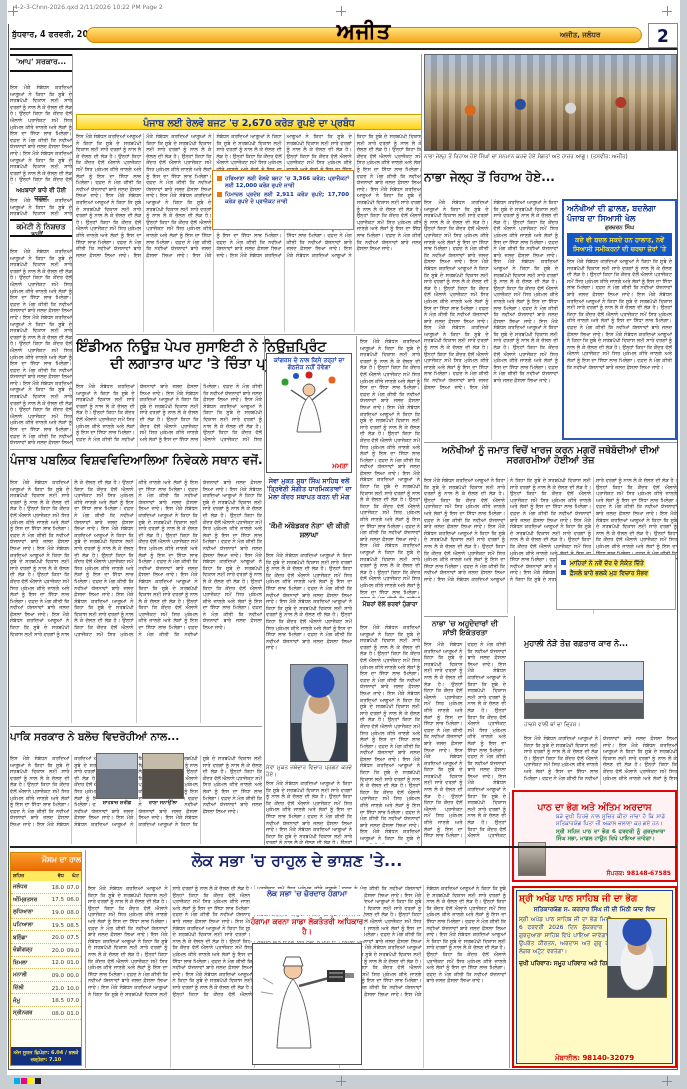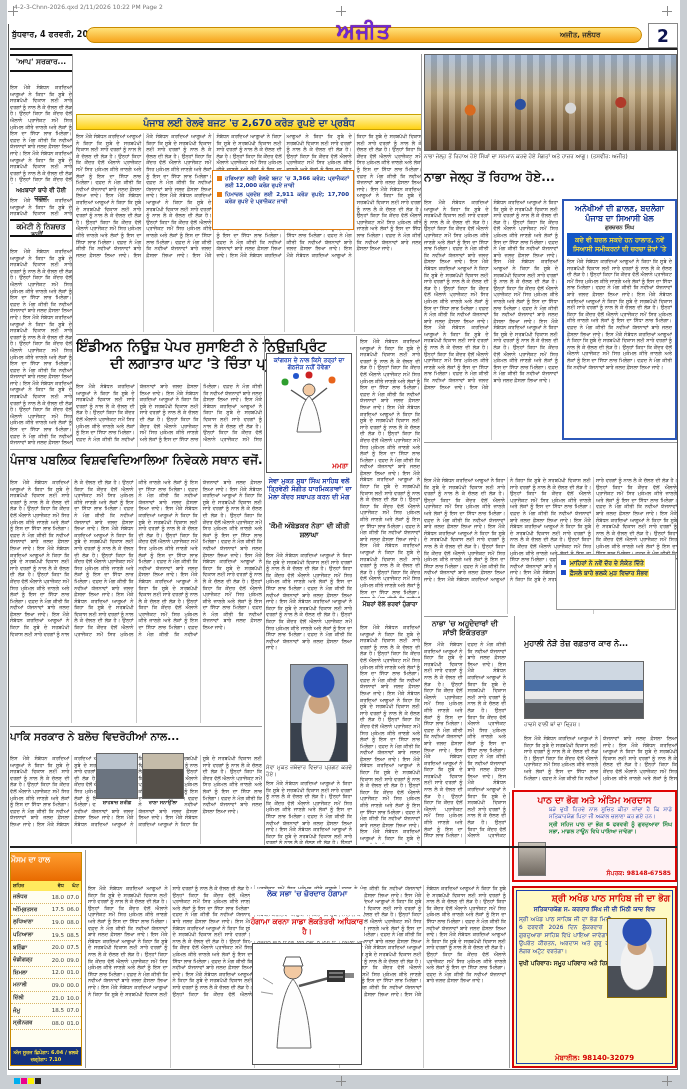--- a/index.html
+++ b/index.html
@@ -52,21 +52,21 @@
     <div style="width:6px;height:6px;background:#fff200"></div>
     <div style="width:6px;height:6px;background:#231f20"></div>
   </div>
 
   <div class="frameline" style="left:8px;top:24px;width:1px;height:1045px"></div>
   <div class="frameline" style="left:677px;top:24px;width:1px;height:1045px"></div>
   <div class="frameline" style="left:8px;top:1069px;width:670px;height:1px"></div>
 
   <div class="abs" style="left:12px;top:30px;width:150px;font-size:8px;font-weight:bold">ਬੁੱਧਵਾਰ, 4 ਫਰਵਰੀ, 2026</div>
   <div class="abs" style="left:86px;top:27px;width:556px;height:16px;border-radius:8px;background:linear-gradient(180deg,#ffe37a,#f6a41c);border:1px solid #c98a00"></div>
-  <div class="abs" style="left:280px;top:19px;width:168px;height:26px;text-align:center;font-size:21px;font-weight:bold;color:#6d28d9;letter-spacing:1px;text-shadow:0 0 1px #7a0c0c">ਅਜੀਤ</div>
+  <div class="abs" style="left:280px;top:19px;width:168px;height:26px;text-align:center;font-size:21px;font-weight:bold;color:#000000;letter-spacing:1px;text-shadow:0 0 1px #7a0c0c">ਅਜੀਤ</div>
   <div class="abs" style="left:560px;top:31px;width:84px;font-size:7px;font-weight:bold;color:#222">ਅਜੀਤ, ਜਲੰਧਰ</div>
   <div class="abs" style="left:648px;top:23px;width:30px;height:25px;background:#fff;border:1px solid #888;text-align:center;font-size:17px;font-weight:bold;line-height:25px;color:#0d1450">2</div>
   <div class="abs" style="left:10px;top:48px;width:667px;height:2px;background:#222"></div>
 
   <div class="abs smallhead" style="left:10px;top:54px;width:62px;height:18px">'ਆਪ' ਸਰਕਾਰ...</div>
   <div class="abs cont" style="left:10px;top:74px;width:62px;height:9px"></div>
   <div class="abs fill" style="left:10px;top:84px;width:62px;height:100px">ਇਸ ਮੌਕੇ ਸੰਬੋਧਨ ਕਰਦਿਆਂ ਆਗੂਆਂ ਨੇ ਕਿਹਾ ਕਿ ਸੂਬੇ ਦੇ ਸਰਬਪੱਖੀ ਵਿਕਾਸ ਲਈ ਸਾਰੇ ਵਰਗਾਂ ਨੂੰ ਨਾਲ ਲੈ ਕੇ ਚੱਲਣ ਦੀ ਲੋੜ ਹੈ। ਉਨ੍ਹਾਂ ਕਿਹਾ ਕਿ ਕੇਂਦਰ ਵੱਲੋਂ ਐਲਾਨੇ ਪ੍ਰਾਜੈਕਟ ਸਮੇਂ ਸਿਰ ਮੁਕੰਮਲ ਕੀਤੇ ਜਾਣਗੇ ਅਤੇ ਲੋਕਾਂ ਨੂੰ ਇਸ ਦਾ ਸਿੱਧਾ ਲਾਭ ਮਿਲੇਗਾ। ਵਫ਼ਦ ਨੇ ਮੰਗ ਕੀਤੀ ਕਿ ਨਵੀਆਂ ਯੋਜਨਾਵਾਂ ਬਾਰੇ ਜਲਦ ਫ਼ੈਸਲਾ ਲਿਆ ਜਾਵੇ। ਇਸ ਮੌਕੇ ਸੰਬੋਧਨ ਕਰਦਿਆਂ ਆਗੂਆਂ ਨੇ ਕਿਹਾ ਕਿ ਸੂਬੇ ਦੇ ਸਰਬਪੱਖੀ ਵਿਕਾਸ ਲਈ ਸਾਰੇ ਵਰਗਾਂ ਨੂੰ ਨਾਲ ਲੈ ਕੇ ਚੱਲਣ ਦੀ ਲੋੜ ਹੈ। ਉਨ੍ਹਾਂ ਕਿਹਾ ਕਿ ਕੇਂਦਰ ਵੱਲੋਂ ਐਲਾਨੇ ਪ੍ਰਾਜੈਕਟ ਸਮੇਂ ਸਿਰ ਮੁਕੰਮਲ ਕੀਤੇ ਜਾਣਗੇ ਅਤੇ ਲੋਕਾਂ ਨੂੰ ਇਸ ਦਾ ਸਿੱਧਾ ਲਾਭ ਮਿਲੇਗਾ। ਵਫ਼ਦ ਨੇ ਮੰਗ ਕੀਤੀ ਕਿ ਨਵੀਆਂ ਯੋਜਨਾਵਾਂ ਬਾਰੇ ਜਲਦ ਫ਼ੈਸਲਾ ਲਿਆ ਜਾਵੇ। </div>
   <div class="abs" style="left:10px;top:186px;width:62px;height:10px;font-size:6px;font-weight:bold;text-align:center">ਅਖ਼ਬਾਰਾਂ ਬਾਰੇ ਵੀ ਹੋਈ ਚਰਚਾ</div>
   <div class="abs fill" style="left:10px;top:197px;width:62px;height:20px">ਇਸ ਮੌਕੇ ਸੰਬੋਧਨ ਕਰਦਿਆਂ ਆਗੂਆਂ ਨੇ ਕਿਹਾ ਕਿ ਸੂਬੇ ਦੇ ਸਰਬਪੱਖੀ ਵਿਕਾਸ ਲਈ ਸਾਰੇ ਵਰਗਾਂ ਨੂੰ ਨਾਲ ਲੈ ਕੇ ਚੱਲਣ ਦੀ ਲੋੜ ਹੈ। ਉਨ੍ਹਾਂ ਕਿਹਾ ਕਿ ਕੇਂਦਰ ਵੱਲੋਂ ਐਲਾਨੇ ਪ੍ਰਾਜੈਕਟ ਸਮੇਂ ਸਿਰ ਮੁਕੰਮਲ ਕੀਤੇ ਜਾਣਗੇ ਅਤੇ ਲੋਕਾਂ ਨੂੰ ਇਸ ਦਾ ਸਿੱਧਾ ਲਾਭ ਮਿਲੇਗਾ। ਵਫ਼ਦ ਨੇ ਮੰਗ ਕੀਤੀ ਕਿ ਨਵੀਆਂ ਯੋਜਨਾਵਾਂ ਬਾਰੇ ਜਲਦ ਫ਼ੈਸਲਾ ਲਿਆ ਜਾਵੇ। </div>
   <div class="abs smallhead" style="left:10px;top:219px;width:62px;height:18px">ਕਮੇਟੀ ਨੇ ਨਿਸ਼ਚਤ ਨਹੀਂ...</div>
@@ -97,27 +97,28 @@
       radial-gradient(circle at 78% 50%, #b03a2a 0 5px, transparent 6px),
       repeating-linear-gradient(90deg, rgba(255,255,255,.18) 0 6px, rgba(0,0,0,.10) 6px 12px),
       linear-gradient(180deg,#9fb6d4 0%,#c3ab80 40%,#8c6f4a 72%,#5d4630 100%)"></div>
   <div class="abs cap" style="left:424px;top:153px;width:253px;height:16px">ਨਾਭਾ ਜੇਲ੍ਹ ਤੋਂ ਰਿਹਾਅ ਹੋਏ ਸਿੰਘਾਂ ਦਾ ਸਨਮਾਨ ਕਰਦੇ ਹੋਏ ਸੰਗਤਾਂ ਅਤੇ ਹਾਜ਼ਰ ਆਗੂ। (ਤਸਵੀਰ: ਅਜੀਤ)</div>
 
   <div class="abs" style="left:424px;top:170px;width:170px;height:17px;font-size:12px;font-weight:bold;white-space:nowrap;overflow:hidden">ਨਾਭਾ ਜੇਲ੍ਹ ਤੋਂ ਰਿਹਾਅ ਹੋਏ...</div>
   <div class="abs cont" style="left:424px;top:188px;width:134px;height:9px"></div>
   <div class="abs fill cols c2" style="left:424px;top:199px;width:134px;height:241px">ਇਸ ਮੌਕੇ ਸੰਬੋਧਨ ਕਰਦਿਆਂ ਆਗੂਆਂ ਨੇ ਕਿਹਾ ਕਿ ਸੂਬੇ ਦੇ ਸਰਬਪੱਖੀ ਵਿਕਾਸ ਲਈ ਸਾਰੇ ਵਰਗਾਂ ਨੂੰ ਨਾਲ ਲੈ ਕੇ ਚੱਲਣ ਦੀ ਲੋੜ ਹੈ। ਉਨ੍ਹਾਂ ਕਿਹਾ ਕਿ ਕੇਂਦਰ ਵੱਲੋਂ ਐਲਾਨੇ ਪ੍ਰਾਜੈਕਟ ਸਮੇਂ ਸਿਰ ਮੁਕੰਮਲ ਕੀਤੇ ਜਾਣਗੇ ਅਤੇ ਲੋਕਾਂ ਨੂੰ ਇਸ ਦਾ ਸਿੱਧਾ ਲਾਭ ਮਿਲੇਗਾ। ਵਫ਼ਦ ਨੇ ਮੰਗ ਕੀਤੀ ਕਿ ਨਵੀਆਂ ਯੋਜਨਾਵਾਂ ਬਾਰੇ ਜਲਦ ਫ਼ੈਸਲਾ ਲਿਆ ਜਾਵੇ। ਇਸ ਮੌਕੇ ਸੰਬੋਧਨ ਕਰਦਿਆਂ ਆਗੂਆਂ ਨੇ ਕਿਹਾ ਕਿ ਸੂਬੇ ਦੇ ਸਰਬਪੱਖੀ ਵਿਕਾਸ ਲਈ ਸਾਰੇ ਵਰਗਾਂ ਨੂੰ ਨਾਲ ਲੈ ਕੇ ਚੱਲਣ ਦੀ ਲੋੜ ਹੈ। ਉਨ੍ਹਾਂ ਕਿਹਾ ਕਿ ਕੇਂਦਰ ਵੱਲੋਂ ਐਲਾਨੇ ਪ੍ਰਾਜੈਕਟ ਸਮੇਂ ਸਿਰ ਮੁਕੰਮਲ ਕੀਤੇ ਜਾਣਗੇ ਅਤੇ ਲੋਕਾਂ ਨੂੰ ਇਸ ਦਾ ਸਿੱਧਾ ਲਾਭ ਮਿਲੇਗਾ। ਵਫ਼ਦ ਨੇ ਮੰਗ ਕੀਤੀ ਕਿ ਨਵੀਆਂ ਯੋਜਨਾਵਾਂ ਬਾਰੇ ਜਲਦ ਫ਼ੈਸਲਾ ਲਿਆ ਜਾਵੇ। ਇਸ ਮੌਕੇ ਸੰਬੋਧਨ ਕਰਦਿਆਂ ਆਗੂਆਂ ਨੇ ਕਿਹਾ ਕਿ ਸੂਬੇ ਦੇ ਸਰਬਪੱਖੀ ਵਿਕਾਸ ਲਈ ਸਾਰੇ ਵਰਗਾਂ ਨੂੰ ਨਾਲ ਲੈ ਕੇ ਚੱਲਣ ਦੀ ਲੋੜ ਹੈ। ਉਨ੍ਹਾਂ ਕਿਹਾ ਕਿ ਕੇਂਦਰ ਵੱਲੋਂ ਐਲਾਨੇ ਪ੍ਰਾਜੈਕਟ ਸਮੇਂ ਸਿਰ ਮੁਕੰਮਲ ਕੀਤੇ ਜਾਣਗੇ ਅਤੇ ਲੋਕਾਂ ਨੂੰ ਇਸ ਦਾ ਸਿੱਧਾ ਲਾਭ ਮਿਲੇਗਾ। ਵਫ਼ਦ ਨੇ ਮੰਗ ਕੀਤੀ ਕਿ ਨਵੀਆਂ ਯੋਜਨਾਵਾਂ ਬਾਰੇ ਜਲਦ ਫ਼ੈਸਲਾ ਲਿਆ ਜਾਵੇ। ਇਸ ਮੌਕੇ ਸੰਬੋਧਨ ਕਰਦਿਆਂ ਆਗੂਆਂ ਨੇ ਕਿਹਾ ਕਿ ਸੂਬੇ ਦੇ ਸਰਬਪੱਖੀ ਵਿਕਾਸ ਲਈ ਸਾਰੇ ਵਰਗਾਂ ਨੂੰ ਨਾਲ ਲੈ ਕੇ ਚੱਲਣ ਦੀ ਲੋੜ ਹੈ। ਉਨ੍ਹਾਂ ਕਿਹਾ ਕਿ ਕੇਂਦਰ ਵੱਲੋਂ ਐਲਾਨੇ ਪ੍ਰਾਜੈਕਟ ਸਮੇਂ ਸਿਰ ਮੁਕੰਮਲ ਕੀਤੇ ਜਾਣਗੇ ਅਤੇ ਲੋਕਾਂ ਨੂੰ ਇਸ ਦਾ ਸਿੱਧਾ ਲਾਭ ਮਿਲੇਗਾ। ਵਫ਼ਦ ਨੇ ਮੰਗ ਕੀਤੀ ਕਿ ਨਵੀਆਂ ਯੋਜਨਾਵਾਂ ਬਾਰੇ ਜਲਦ ਫ਼ੈਸਲਾ ਲਿਆ ਜਾਵੇ। ਇਸ ਮੌਕੇ ਸੰਬੋਧਨ ਕਰਦਿਆਂ ਆਗੂਆਂ ਨੇ ਕਿਹਾ ਕਿ ਸੂਬੇ ਦੇ ਸਰਬਪੱਖੀ ਵਿਕਾਸ ਲਈ ਸਾਰੇ ਵਰਗਾਂ ਨੂੰ ਨਾਲ ਲੈ ਕੇ ਚੱਲਣ ਦੀ ਲੋੜ ਹੈ। ਉਨ੍ਹਾਂ ਕਿਹਾ ਕਿ ਕੇਂਦਰ ਵੱਲੋਂ ਐਲਾਨੇ ਪ੍ਰਾਜੈਕਟ ਸਮੇਂ ਸਿਰ ਮੁਕੰਮਲ ਕੀਤੇ ਜਾਣਗੇ ਅਤੇ ਲੋਕਾਂ ਨੂੰ ਇਸ ਦਾ ਸਿੱਧਾ ਲਾਭ ਮਿਲੇਗਾ। ਵਫ਼ਦ ਨੇ ਮੰਗ ਕੀਤੀ ਕਿ ਨਵੀਆਂ ਯੋਜਨਾਵਾਂ ਬਾਰੇ ਜਲਦ ਫ਼ੈਸਲਾ ਲਿਆ ਜਾਵੇ। ਇਸ ਮੌਕੇ ਸੰਬੋਧਨ ਕਰਦਿਆਂ ਆਗੂਆਂ ਨੇ ਕਿਹਾ ਕਿ ਸੂਬੇ ਦੇ ਸਰਬਪੱਖੀ ਵਿਕਾਸ ਲਈ ਸਾਰੇ ਵਰਗਾਂ ਨੂੰ ਨਾਲ ਲੈ ਕੇ ਚੱਲਣ ਦੀ ਲੋੜ ਹੈ। ਉਨ੍ਹਾਂ ਕਿਹਾ ਕਿ ਕੇਂਦਰ ਵੱਲੋਂ ਐਲਾਨੇ ਪ੍ਰਾਜੈਕਟ ਸਮੇਂ ਸਿਰ ਮੁਕੰਮਲ ਕੀਤੇ ਜਾਣਗੇ ਅਤੇ ਲੋਕਾਂ ਨੂੰ ਇਸ ਦਾ ਸਿੱਧਾ ਲਾਭ ਮਿਲੇਗਾ। ਵਫ਼ਦ ਨੇ ਮੰਗ ਕੀਤੀ ਕਿ ਨਵੀਆਂ ਯੋਜਨਾਵਾਂ ਬਾਰੇ ਜਲਦ ਫ਼ੈਸਲਾ ਲਿਆ ਜਾਵੇ। </div>
 
   <div class="abs" style="left:562px;top:199px;width:115px;height:241px;border:2px solid #2b57b8;background:#fff;padding:3px">
-    <div style="font-size:8px;font-weight:bold;color:#0d2f8c;text-align:center;line-height:1.2">ਅਨੋਖੀਆਂ ਦੀ ਛਾਲਣ, ਬਦਲੇਗਾ ਪੰਜਾਬ ਦਾ ਸਿਆਸੀ ਖੇਲ</div>
+    <div style="font-size:8px;font-weight:bold;color:#0d2f8c;text-align:left;line-height:1.2">ਅਨੋਖੀਆਂ ਦੀ ਛਾਲਣ, ਬਦਲੇਗਾ ਪੰਜਾਬ ਦਾ ਸਿਆਸੀ ਖੇਲ</div>
     <div style="font-size:5.5px;font-weight:bold;text-align:center;margin:1px 0">ਗੁਰਚਰਨ ਸਿੰਘ</div>
     <div style="background:#1457c6;color:#ffe43a;font-size:6.5px;font-weight:bold;text-align:center;padding:3px;line-height:1.3;margin:2px 0">ਕਦੇ ਵੀ ਬਦਲ ਸਕਦੇ ਹਨ ਹਾਲਾਤ, ਨਵੇਂ ਸਿਆਸੀ ਸਮੀਕਰਨਾਂ ਦੀ ਚਰਚਾ ਜ਼ੋਰਾਂ 'ਤੇ</div>
     <div class="fill" style="height:128px">ਇਸ ਮੌਕੇ ਸੰਬੋਧਨ ਕਰਦਿਆਂ ਆਗੂਆਂ ਨੇ ਕਿਹਾ ਕਿ ਸੂਬੇ ਦੇ ਸਰਬਪੱਖੀ ਵਿਕਾਸ ਲਈ ਸਾਰੇ ਵਰਗਾਂ ਨੂੰ ਨਾਲ ਲੈ ਕੇ ਚੱਲਣ ਦੀ ਲੋੜ ਹੈ। ਉਨ੍ਹਾਂ ਕਿਹਾ ਕਿ ਕੇਂਦਰ ਵੱਲੋਂ ਐਲਾਨੇ ਪ੍ਰਾਜੈਕਟ ਸਮੇਂ ਸਿਰ ਮੁਕੰਮਲ ਕੀਤੇ ਜਾਣਗੇ ਅਤੇ ਲੋਕਾਂ ਨੂੰ ਇਸ ਦਾ ਸਿੱਧਾ ਲਾਭ ਮਿਲੇਗਾ। ਵਫ਼ਦ ਨੇ ਮੰਗ ਕੀਤੀ ਕਿ ਨਵੀਆਂ ਯੋਜਨਾਵਾਂ ਬਾਰੇ ਜਲਦ ਫ਼ੈਸਲਾ ਲਿਆ ਜਾਵੇ। ਇਸ ਮੌਕੇ ਸੰਬੋਧਨ ਕਰਦਿਆਂ ਆਗੂਆਂ ਨੇ ਕਿਹਾ ਕਿ ਸੂਬੇ ਦੇ ਸਰਬਪੱਖੀ ਵਿਕਾਸ ਲਈ ਸਾਰੇ ਵਰਗਾਂ ਨੂੰ ਨਾਲ ਲੈ ਕੇ ਚੱਲਣ ਦੀ ਲੋੜ ਹੈ। ਉਨ੍ਹਾਂ ਕਿਹਾ ਕਿ ਕੇਂਦਰ ਵੱਲੋਂ ਐਲਾਨੇ ਪ੍ਰਾਜੈਕਟ ਸਮੇਂ ਸਿਰ ਮੁਕੰਮਲ ਕੀਤੇ ਜਾਣਗੇ ਅਤੇ ਲੋਕਾਂ ਨੂੰ ਇਸ ਦਾ ਸਿੱਧਾ ਲਾਭ ਮਿਲੇਗਾ। ਵਫ਼ਦ ਨੇ ਮੰਗ ਕੀਤੀ ਕਿ ਨਵੀਆਂ ਯੋਜਨਾਵਾਂ ਬਾਰੇ ਜਲਦ ਫ਼ੈਸਲਾ ਲਿਆ ਜਾਵੇ। ਇਸ ਮੌਕੇ ਸੰਬੋਧਨ ਕਰਦਿਆਂ ਆਗੂਆਂ ਨੇ ਕਿਹਾ ਕਿ ਸੂਬੇ ਦੇ ਸਰਬਪੱਖੀ ਵਿਕਾਸ ਲਈ ਸਾਰੇ ਵਰਗਾਂ ਨੂੰ ਨਾਲ ਲੈ ਕੇ ਚੱਲਣ ਦੀ ਲੋੜ ਹੈ। ਉਨ੍ਹਾਂ ਕਿਹਾ ਕਿ ਕੇਂਦਰ ਵੱਲੋਂ ਐਲਾਨੇ ਪ੍ਰਾਜੈਕਟ ਸਮੇਂ ਸਿਰ ਮੁਕੰਮਲ ਕੀਤੇ ਜਾਣਗੇ ਅਤੇ ਲੋਕਾਂ ਨੂੰ ਇਸ ਦਾ ਸਿੱਧਾ ਲਾਭ ਮਿਲੇਗਾ। ਵਫ਼ਦ ਨੇ ਮੰਗ ਕੀਤੀ ਕਿ ਨਵੀਆਂ ਯੋਜਨਾਵਾਂ ਬਾਰੇ ਜਲਦ ਫ਼ੈਸਲਾ ਲਿਆ ਜਾਵੇ। </div>
   </div>
 
   <div class="hline" style="left:424px;top:442px;width:253px"></div>
+  <div class="abs" style="left:424px;top:445px;width:253px;height:21px;font-size:9.5px;font-weight:bold;text-align:center;line-height:1.1;overflow:hidden">ਅਨੋਖੀਆਂ ਨੂੰ ਜਮਾਤ ਵਿਚੋਂ ਖਾਰਜ ਕਰਨ ਮਗਰੋਂ ਜਥੇਬੰਦੀਆਂ ਦੀਆਂ ਸਰਗਰਮੀਆਂ ਹੋਈਆਂ ਤੇਜ਼</div>
   <div class="abs cont" style="left:424px;top:467px;width:253px;height:9px"></div>
   <div class="abs fill cols c3" style="left:424px;top:477px;width:253px;height:137px">ਇਸ ਮੌਕੇ ਸੰਬੋਧਨ ਕਰਦਿਆਂ ਆਗੂਆਂ ਨੇ ਕਿਹਾ ਕਿ ਸੂਬੇ ਦੇ ਸਰਬਪੱਖੀ ਵਿਕਾਸ ਲਈ ਸਾਰੇ ਵਰਗਾਂ ਨੂੰ ਨਾਲ ਲੈ ਕੇ ਚੱਲਣ ਦੀ ਲੋੜ ਹੈ। ਉਨ੍ਹਾਂ ਕਿਹਾ ਕਿ ਕੇਂਦਰ ਵੱਲੋਂ ਐਲਾਨੇ ਪ੍ਰਾਜੈਕਟ ਸਮੇਂ ਸਿਰ ਮੁਕੰਮਲ ਕੀਤੇ ਜਾਣਗੇ ਅਤੇ ਲੋਕਾਂ ਨੂੰ ਇਸ ਦਾ ਸਿੱਧਾ ਲਾਭ ਮਿਲੇਗਾ। ਵਫ਼ਦ ਨੇ ਮੰਗ ਕੀਤੀ ਕਿ ਨਵੀਆਂ ਯੋਜਨਾਵਾਂ ਬਾਰੇ ਜਲਦ ਫ਼ੈਸਲਾ ਲਿਆ ਜਾਵੇ। ਇਸ ਮੌਕੇ ਸੰਬੋਧਨ ਕਰਦਿਆਂ ਆਗੂਆਂ ਨੇ ਕਿਹਾ ਕਿ ਸੂਬੇ ਦੇ ਸਰਬਪੱਖੀ ਵਿਕਾਸ ਲਈ ਸਾਰੇ ਵਰਗਾਂ ਨੂੰ ਨਾਲ ਲੈ ਕੇ ਚੱਲਣ ਦੀ ਲੋੜ ਹੈ। ਉਨ੍ਹਾਂ ਕਿਹਾ ਕਿ ਕੇਂਦਰ ਵੱਲੋਂ ਐਲਾਨੇ ਪ੍ਰਾਜੈਕਟ ਸਮੇਂ ਸਿਰ ਮੁਕੰਮਲ ਕੀਤੇ ਜਾਣਗੇ ਅਤੇ ਲੋਕਾਂ ਨੂੰ ਇਸ ਦਾ ਸਿੱਧਾ ਲਾਭ ਮਿਲੇਗਾ। ਵਫ਼ਦ ਨੇ ਮੰਗ ਕੀਤੀ ਕਿ ਨਵੀਆਂ ਯੋਜਨਾਵਾਂ ਬਾਰੇ ਜਲਦ ਫ਼ੈਸਲਾ ਲਿਆ ਜਾਵੇ। ਇਸ ਮੌਕੇ ਸੰਬੋਧਨ ਕਰਦਿਆਂ ਆਗੂਆਂ ਨੇ ਕਿਹਾ ਕਿ ਸੂਬੇ ਦੇ ਸਰਬਪੱਖੀ ਵਿਕਾਸ ਲਈ ਸਾਰੇ ਵਰਗਾਂ ਨੂੰ ਨਾਲ ਲੈ ਕੇ ਚੱਲਣ ਦੀ ਲੋੜ ਹੈ। ਉਨ੍ਹਾਂ ਕਿਹਾ ਕਿ ਕੇਂਦਰ ਵੱਲੋਂ ਐਲਾਨੇ ਪ੍ਰਾਜੈਕਟ ਸਮੇਂ ਸਿਰ ਮੁਕੰਮਲ ਕੀਤੇ ਜਾਣਗੇ ਅਤੇ ਲੋਕਾਂ ਨੂੰ ਇਸ ਦਾ ਸਿੱਧਾ ਲਾਭ ਮਿਲੇਗਾ। ਵਫ਼ਦ ਨੇ ਮੰਗ ਕੀਤੀ ਕਿ ਨਵੀਆਂ ਯੋਜਨਾਵਾਂ ਬਾਰੇ ਜਲਦ ਫ਼ੈਸਲਾ ਲਿਆ ਜਾਵੇ। ਇਸ ਮੌਕੇ ਸੰਬੋਧਨ ਕਰਦਿਆਂ ਆਗੂਆਂ ਨੇ ਕਿਹਾ ਕਿ ਸੂਬੇ ਦੇ ਸਰਬਪੱਖੀ ਵਿਕਾਸ ਲਈ ਸਾਰੇ ਵਰਗਾਂ ਨੂੰ ਨਾਲ ਲੈ ਕੇ ਚੱਲਣ ਦੀ ਲੋੜ ਹੈ। ਉਨ੍ਹਾਂ ਕਿਹਾ ਕਿ ਕੇਂਦਰ ਵੱਲੋਂ ਐਲਾਨੇ ਪ੍ਰਾਜੈਕਟ ਸਮੇਂ ਸਿਰ ਮੁਕੰਮਲ ਕੀਤੇ ਜਾਣਗੇ ਅਤੇ ਲੋਕਾਂ ਨੂੰ ਇਸ ਦਾ ਸਿੱਧਾ ਲਾਭ ਮਿਲੇਗਾ। ਵਫ਼ਦ ਨੇ ਮੰਗ ਕੀਤੀ ਕਿ ਨਵੀਆਂ ਯੋਜਨਾਵਾਂ ਬਾਰੇ ਜਲਦ ਫ਼ੈਸਲਾ ਲਿਆ ਜਾਵੇ। ਇਸ ਮੌਕੇ ਸੰਬੋਧਨ ਕਰਦਿਆਂ ਆਗੂਆਂ ਨੇ ਕਿਹਾ ਕਿ ਸੂਬੇ ਦੇ ਸਰਬਪੱਖੀ ਵਿਕਾਸ ਲਈ ਸਾਰੇ ਵਰਗਾਂ ਨੂੰ ਨਾਲ ਲੈ ਕੇ ਚੱਲਣ ਦੀ ਲੋੜ ਹੈ। ਉਨ੍ਹਾਂ ਕਿਹਾ ਕਿ ਕੇਂਦਰ ਵੱਲੋਂ ਐਲਾਨੇ ਪ੍ਰਾਜੈਕਟ ਸਮੇਂ ਸਿਰ ਮੁਕੰਮਲ ਕੀਤੇ ਜਾਣਗੇ ਅਤੇ ਲੋਕਾਂ ਨੂੰ ਇਸ ਦਾ ਸਿੱਧਾ ਲਾਭ ਮਿਲੇਗਾ। ਵਫ਼ਦ ਨੇ ਮੰਗ ਕੀਤੀ ਕਿ ਨਵੀਆਂ ਯੋਜਨਾਵਾਂ ਬਾਰੇ ਜਲਦ ਫ਼ੈਸਲਾ ਲਿਆ ਜਾਵੇ। ਇਸ ਮੌਕੇ ਸੰਬੋਧਨ ਕਰਦਿਆਂ ਆਗੂਆਂ ਨੇ ਕਿਹਾ ਕਿ ਸੂਬੇ ਦੇ ਸਰਬਪੱਖੀ ਵਿਕਾਸ ਲਈ ਸਾਰੇ ਵਰਗਾਂ ਨੂੰ ਨਾਲ ਲੈ ਕੇ ਚੱਲਣ ਦੀ ਲੋੜ ਹੈ। ਉਨ੍ਹਾਂ ਕਿਹਾ ਕਿ ਕੇਂਦਰ ਵੱਲੋਂ ਐਲਾਨੇ ਪ੍ਰਾਜੈਕਟ ਸਮੇਂ ਸਿਰ ਮੁਕੰਮਲ ਕੀਤੇ ਜਾਣਗੇ ਅਤੇ ਲੋਕਾਂ ਨੂੰ ਇਸ ਦਾ ਸਿੱਧਾ ਲਾਭ ਮਿਲੇਗਾ। ਵਫ਼ਦ ਨੇ ਮੰਗ ਕੀਤੀ ਕਿ ਨਵੀਆਂ ਯੋਜਨਾਵਾਂ ਬਾਰੇ ਜਲਦ ਫ਼ੈਸਲਾ ਲਿਆ ਜਾਵੇ। </div>
   <div class="abs" style="left:556px;top:554px;width:120px;height:56px;background:#fff;border:1px solid #9a9a9a;padding:2px">
 
       <div class="bullet-row">
         <div class="bullet-sq" style="background:#1b49c9"></div>
         <div style="font-size:6px;font-weight:bold;color:#10265e;background:#ffe95e;line-height:1.3;padding:0 1px">ਮਾਹਿਰਾਂ ਨੇ ਨਵੇਂ ਦੌਰ ਦੇ ਸੰਕੇਤ ਦਿੱਤੇ</div>
       </div>
 
       <div class="bullet-row">
@@ -130,30 +131,30 @@
   <div class="abs" style="left:424px;top:619px;width:82px;height:20px;font-size:7.5px;font-weight:bold;text-align:center;line-height:1.2;overflow:hidden">ਨਾਭਾ 'ਚ ਅਹੁਦੇਦਾਰਾਂ ਦੀ ਸਾਂਝੀ ਇਕੱਤਰਤਾ</div>
   <div class="abs fill cols c2" style="left:424px;top:641px;width:82px;height:203px">ਇਸ ਮੌਕੇ ਸੰਬੋਧਨ ਕਰਦਿਆਂ ਆਗੂਆਂ ਨੇ ਕਿਹਾ ਕਿ ਸੂਬੇ ਦੇ ਸਰਬਪੱਖੀ ਵਿਕਾਸ ਲਈ ਸਾਰੇ ਵਰਗਾਂ ਨੂੰ ਨਾਲ ਲੈ ਕੇ ਚੱਲਣ ਦੀ ਲੋੜ ਹੈ। ਉਨ੍ਹਾਂ ਕਿਹਾ ਕਿ ਕੇਂਦਰ ਵੱਲੋਂ ਐਲਾਨੇ ਪ੍ਰਾਜੈਕਟ ਸਮੇਂ ਸਿਰ ਮੁਕੰਮਲ ਕੀਤੇ ਜਾਣਗੇ ਅਤੇ ਲੋਕਾਂ ਨੂੰ ਇਸ ਦਾ ਸਿੱਧਾ ਲਾਭ ਮਿਲੇਗਾ। ਵਫ਼ਦ ਨੇ ਮੰਗ ਕੀਤੀ ਕਿ ਨਵੀਆਂ ਯੋਜਨਾਵਾਂ ਬਾਰੇ ਜਲਦ ਫ਼ੈਸਲਾ ਲਿਆ ਜਾਵੇ। ਇਸ ਮੌਕੇ ਸੰਬੋਧਨ ਕਰਦਿਆਂ ਆਗੂਆਂ ਨੇ ਕਿਹਾ ਕਿ ਸੂਬੇ ਦੇ ਸਰਬਪੱਖੀ ਵਿਕਾਸ ਲਈ ਸਾਰੇ ਵਰਗਾਂ ਨੂੰ ਨਾਲ ਲੈ ਕੇ ਚੱਲਣ ਦੀ ਲੋੜ ਹੈ। ਉਨ੍ਹਾਂ ਕਿਹਾ ਕਿ ਕੇਂਦਰ ਵੱਲੋਂ ਐਲਾਨੇ ਪ੍ਰਾਜੈਕਟ ਸਮੇਂ ਸਿਰ ਮੁਕੰਮਲ ਕੀਤੇ ਜਾਣਗੇ ਅਤੇ ਲੋਕਾਂ ਨੂੰ ਇਸ ਦਾ ਸਿੱਧਾ ਲਾਭ ਮਿਲੇਗਾ। ਵਫ਼ਦ ਨੇ ਮੰਗ ਕੀਤੀ ਕਿ ਨਵੀਆਂ ਯੋਜਨਾਵਾਂ ਬਾਰੇ ਜਲਦ ਫ਼ੈਸਲਾ ਲਿਆ ਜਾਵੇ। ਇਸ ਮੌਕੇ ਸੰਬੋਧਨ ਕਰਦਿਆਂ ਆਗੂਆਂ ਨੇ ਕਿਹਾ ਕਿ ਸੂਬੇ ਦੇ ਸਰਬਪੱਖੀ ਵਿਕਾਸ ਲਈ ਸਾਰੇ ਵਰਗਾਂ ਨੂੰ ਨਾਲ ਲੈ ਕੇ ਚੱਲਣ ਦੀ ਲੋੜ ਹੈ। ਉਨ੍ਹਾਂ ਕਿਹਾ ਕਿ ਕੇਂਦਰ ਵੱਲੋਂ ਐਲਾਨੇ ਪ੍ਰਾਜੈਕਟ ਸਮੇਂ ਸਿਰ ਮੁਕੰਮਲ ਕੀਤੇ ਜਾਣਗੇ ਅਤੇ ਲੋਕਾਂ ਨੂੰ ਇਸ ਦਾ ਸਿੱਧਾ ਲਾਭ ਮਿਲੇਗਾ। ਵਫ਼ਦ ਨੇ ਮੰਗ ਕੀਤੀ ਕਿ ਨਵੀਆਂ ਯੋਜਨਾਵਾਂ ਬਾਰੇ ਜਲਦ ਫ਼ੈਸਲਾ ਲਿਆ ਜਾਵੇ। ਇਸ ਮੌਕੇ ਸੰਬੋਧਨ ਕਰਦਿਆਂ ਆਗੂਆਂ ਨੇ ਕਿਹਾ ਕਿ ਸੂਬੇ ਦੇ ਸਰਬਪੱਖੀ ਵਿਕਾਸ ਲਈ ਸਾਰੇ ਵਰਗਾਂ ਨੂੰ ਨਾਲ ਲੈ ਕੇ ਚੱਲਣ ਦੀ ਲੋੜ ਹੈ। ਉਨ੍ਹਾਂ ਕਿਹਾ ਕਿ ਕੇਂਦਰ ਵੱਲੋਂ ਐਲਾਨੇ ਪ੍ਰਾਜੈਕਟ ਸਮੇਂ ਸਿਰ ਮੁਕੰਮਲ ਕੀਤੇ ਜਾਣਗੇ ਅਤੇ ਲੋਕਾਂ ਨੂੰ ਇਸ ਦਾ ਸਿੱਧਾ ਲਾਭ ਮਿਲੇਗਾ। ਵਫ਼ਦ ਨੇ ਮੰਗ ਕੀਤੀ ਕਿ ਨਵੀਆਂ ਯੋਜਨਾਵਾਂ ਬਾਰੇ ਜਲਦ ਫ਼ੈਸਲਾ ਲਿਆ ਜਾਵੇ। </div>
   <div class="vline" style="left:514px;top:616px;height:172px"></div>
 
   <div class="abs" style="left:524px;top:639px;width:130px;height:20px;font-size:8px;font-weight:bold;line-height:1.2;overflow:hidden">ਮੁਹਾਲੀ ਨੇੜੇ ਤੇਜ਼ ਰਫ਼ਤਾਰ ਕਾਰ ਨੇ...</div>
   <div class="photo" style="left:524px;top:661px;width:120px;height:58px;background:
       linear-gradient(180deg,#cfd8e2 0 32%, #4a6fa5 32% 52%, #e8e8e8 52% 66%, #9aa2ab 66% 74%, #55595e 74% 100%)"></div>
   <div class="abs cap" style="left:524px;top:721px;width:120px;height:12px">ਹਾਦਸੇ ਵਾਲੀ ਥਾਂ ਦਾ ਦ੍ਰਿਸ਼।</div>
   <div class="abs fill cols c2" style="left:524px;top:735px;width:153px;height:50px">ਇਸ ਮੌਕੇ ਸੰਬੋਧਨ ਕਰਦਿਆਂ ਆਗੂਆਂ ਨੇ ਕਿਹਾ ਕਿ ਸੂਬੇ ਦੇ ਸਰਬਪੱਖੀ ਵਿਕਾਸ ਲਈ ਸਾਰੇ ਵਰਗਾਂ ਨੂੰ ਨਾਲ ਲੈ ਕੇ ਚੱਲਣ ਦੀ ਲੋੜ ਹੈ। ਉਨ੍ਹਾਂ ਕਿਹਾ ਕਿ ਕੇਂਦਰ ਵੱਲੋਂ ਐਲਾਨੇ ਪ੍ਰਾਜੈਕਟ ਸਮੇਂ ਸਿਰ ਮੁਕੰਮਲ ਕੀਤੇ ਜਾਣਗੇ ਅਤੇ ਲੋਕਾਂ ਨੂੰ ਇਸ ਦਾ ਸਿੱਧਾ ਲਾਭ ਮਿਲੇਗਾ। ਵਫ਼ਦ ਨੇ ਮੰਗ ਕੀਤੀ ਕਿ ਨਵੀਆਂ ਯੋਜਨਾਵਾਂ ਬਾਰੇ ਜਲਦ ਫ਼ੈਸਲਾ ਲਿਆ ਜਾਵੇ। ਇਸ ਮੌਕੇ ਸੰਬੋਧਨ ਕਰਦਿਆਂ ਆਗੂਆਂ ਨੇ ਕਿਹਾ ਕਿ ਸੂਬੇ ਦੇ ਸਰਬਪੱਖੀ ਵਿਕਾਸ ਲਈ ਸਾਰੇ ਵਰਗਾਂ ਨੂੰ ਨਾਲ ਲੈ ਕੇ ਚੱਲਣ ਦੀ ਲੋੜ ਹੈ। ਉਨ੍ਹਾਂ ਕਿਹਾ ਕਿ ਕੇਂਦਰ ਵੱਲੋਂ ਐਲਾਨੇ ਪ੍ਰਾਜੈਕਟ ਸਮੇਂ ਸਿਰ ਮੁਕੰਮਲ ਕੀਤੇ ਜਾਣਗੇ ਅਤੇ ਲੋਕਾਂ ਨੂੰ ਇਸ ਦਾ ਸਿੱਧਾ ਲਾਭ ਮਿਲੇਗਾ। ਵਫ਼ਦ ਨੇ ਮੰਗ ਕੀਤੀ ਕਿ ਨਵੀਆਂ ਯੋਜਨਾਵਾਂ ਬਾਰੇ ਜਲਦ ਫ਼ੈਸਲਾ ਲਿਆ ਜਾਵੇ। </div>
 
-  <div class="abs adr" style="left:512px;top:790px;width:165px;height:92px;padding:3px">
+  <div class="abs adr" style="left:512px;top:790px;width:165px;height:92px;padding:10px">
     <div style="font-size:9px;font-weight:bold;color:#d40000;text-align:center">ਪਾਠ ਦਾ ਭੋਗ ਅਤੇ ਅੰਤਿਮ ਅਰਦਾਸ</div>
     <div style="margin-left:32px;font-size:5.5px;color:#1a3fae;text-align:justify;line-height:1.3">ਬੜੇ ਦੁਖੀ ਹਿਰਦੇ ਨਾਲ ਸੂਚਿਤ ਕੀਤਾ ਜਾਂਦਾ ਹੈ ਕਿ ਸਾਡੇ ਸਤਿਕਾਰਯੋਗ ਪਿਤਾ ਜੀ ਅਕਾਲ ਚਲਾਣਾ ਕਰ ਗਏ ਹਨ।</div>
     <div style="margin-left:32px;font-size:5.5px;color:#0a7a2f;font-weight:bold;text-align:justify;line-height:1.3;margin-top:1px">ਸ੍ਰੀ ਸਹਿਜ ਪਾਠ ਦਾ ਭੋਗ 6 ਫਰਵਰੀ ਨੂੰ ਗੁਰਦੁਆਰਾ ਸਿੰਘ ਸਭਾ, ਮਾਡਲ ਟਾਊਨ ਵਿਖੇ ਪਾਇਆ ਜਾਵੇਗਾ।</div>
     <div style="position:absolute;left:4px;bottom:4px;width:26px;height:32px;border:1px solid #777;background:linear-gradient(180deg,#c9c2b8,#6e675f)"></div>
     <div style="position:absolute;right:4px;bottom:3px;font-size:6px;font-weight:bold;color:#d40000">ਸੰਪਰਕ: 98148-67585</div>
   </div>
 
   <div class="abs ady" style="left:512px;top:886px;width:165px;height:182px;padding:5px">
-    <div style="font-size:9px;font-weight:bold;color:#d40000;text-align:right;line-height:1.15">ਸ਼੍ਰੀ ਅਖੰਡ ਪਾਠ ਸਾਹਿਬ ਜੀ ਦਾ ਭੋਗ</div>
+    <div style="font-size:9px;font-weight:bold;color:#d40000;text-align:left;line-height:1.15">ਸ਼੍ਰੀ ਅਖੰਡ ਪਾਠ ਸਾਹਿਬ ਜੀ ਦਾ ਭੋਗ</div>
     <div style="font-size:6px;font-weight:bold;color:#15309c;text-align:center;margin-top:2px">ਸਤਿਕਾਰਯੋਗ ਸ. ਕਰਤਾਰ ਸਿੰਘ ਜੀ ਦੀ ਮਿੱਠੀ ਯਾਦ ਵਿਚ</div>
     <div style="position:absolute;right:8px;top:30px;width:58px;height:78px;border:1px solid #8a6a00;background:
         radial-gradient(circle at 50% 16%, #2b50b5 0 14px, transparent 15px),
         radial-gradient(circle at 50% 34%, #caa27e 0 9px, transparent 10px),
         radial-gradient(ellipse at 50% 58%, #f2f2f2 0 16px, transparent 17px),
         linear-gradient(180deg,#dfe6ee 0 60%, #4a4f57 60% 100%)"></div>
     <div style="width:92px;font-size:5.8px;color:#15309c;text-align:justify;line-height:1.35;margin-top:3px">ਸ੍ਰੀ ਅਖੰਡ ਪਾਠ ਸਾਹਿਬ ਜੀ ਦਾ ਭੋਗ ਮਿਤੀ 6 ਫਰਵਰੀ 2026 ਦਿਨ ਸ਼ੁੱਕਰਵਾਰ ਨੂੰ ਗੁਰਦੁਆਰਾ ਸਾਹਿਬ ਵਿਖੇ ਪਾਇਆ ਜਾਵੇਗਾ। ਉਪਰੰਤ ਕੀਰਤਨ, ਅਰਦਾਸ ਅਤੇ ਗੁਰੂ ਕਾ ਲੰਗਰ ਅਟੁੱਟ ਵਰਤੇਗਾ।</div>
     <div style="font-size:6px;font-weight:bold;color:#111;margin-top:4px">ਦੁਖੀ ਪਰਿਵਾਰ: ਸਮੂਹ ਪਰਿਵਾਰ ਅਤੇ ਰਿਸ਼ਤੇਦਾਰ</div>
     <div style="position:absolute;left:0;right:0;bottom:4px;text-align:center;font-size:7px;font-weight:bold;color:#d40000">ਮੋਬਾਈਲ: 98140-32079</div>
   </div>
@@ -206,41 +207,42 @@
   <div class="hline" style="left:10px;top:726px;width:252px"></div>
   <div class="abs" style="left:10px;top:730px;width:210px;height:14px;font-size:10.5px;font-weight:bold;white-space:nowrap;overflow:hidden">ਪਾਕਿ ਸਰਕਾਰ ਨੇ ਬਲੋਚ ਵਿਦਰੋਹੀਆਂ ਨਾਲ...</div>
   <div class="abs cont" style="left:10px;top:745px;width:210px;height:8px"></div>
   <div class="abs fill cols c4" style="left:10px;top:755px;width:252px;height:89px">ਇਸ ਮੌਕੇ ਸੰਬੋਧਨ ਕਰਦਿਆਂ ਆਗੂਆਂ ਨੇ ਕਿਹਾ ਕਿ ਸੂਬੇ ਦੇ ਸਰਬਪੱਖੀ ਵਿਕਾਸ ਲਈ ਸਾਰੇ ਵਰਗਾਂ ਨੂੰ ਨਾਲ ਲੈ ਕੇ ਚੱਲਣ ਦੀ ਲੋੜ ਹੈ। ਉਨ੍ਹਾਂ ਕਿਹਾ ਕਿ ਕੇਂਦਰ ਵੱਲੋਂ ਐਲਾਨੇ ਪ੍ਰਾਜੈਕਟ ਸਮੇਂ ਸਿਰ ਮੁਕੰਮਲ ਕੀਤੇ ਜਾਣਗੇ ਅਤੇ ਲੋਕਾਂ ਨੂੰ ਇਸ ਦਾ ਸਿੱਧਾ ਲਾਭ ਮਿਲੇਗਾ। ਵਫ਼ਦ ਨੇ ਮੰਗ ਕੀਤੀ ਕਿ ਨਵੀਆਂ ਯੋਜਨਾਵਾਂ ਬਾਰੇ ਜਲਦ ਫ਼ੈਸਲਾ ਲਿਆ ਜਾਵੇ। ਇਸ ਮੌਕੇ ਸੰਬੋਧਨ ਕਰਦਿਆਂ ਆਗੂਆਂ ਨੇ ਕਿਹਾ ਕਿ ਸੂਬੇ ਦੇ ਸਰਬਪੱਖੀ ਵਿਕਾਸ ਲਈ ਸਾਰੇ ਵਰਗਾਂ ਨੂੰ ਨਾਲ ਲੈ ਕੇ ਚੱਲਣ ਦੀ ਲੋੜ ਹੈ। ਉਨ੍ਹਾਂ ਕਿਹਾ ਕਿ ਕੇਂਦਰ ਵੱਲੋਂ ਐਲਾਨੇ ਪ੍ਰਾਜੈਕਟ ਸਮੇਂ ਸਿਰ ਮੁਕੰਮਲ ਕੀਤੇ ਜਾਣਗੇ ਅਤੇ ਲੋਕਾਂ ਨੂੰ ਇਸ ਦਾ ਸਿੱਧਾ ਲਾਭ ਮਿਲੇਗਾ। ਵਫ਼ਦ ਨੇ ਮੰਗ ਕੀਤੀ ਕਿ ਨਵੀਆਂ ਯੋਜਨਾਵਾਂ ਬਾਰੇ ਜਲਦ ਫ਼ੈਸਲਾ ਲਿਆ ਜਾਵੇ। ਇਸ ਮੌਕੇ ਸੰਬੋਧਨ ਕਰਦਿਆਂ ਆਗੂਆਂ ਨੇ ਕਿਹਾ ਕਿ ਸੂਬੇ ਦੇ ਸਰਬਪੱਖੀ ਵਿਕਾਸ ਲਈ ਸਾਰੇ ਵਰਗਾਂ ਨੂੰ ਨਾਲ ਲੈ ਕੇ ਚੱਲਣ ਦੀ ਲੋੜ ਹੈ। ਉਨ੍ਹਾਂ ਕਿਹਾ ਕਿ ਕੇਂਦਰ ਵੱਲੋਂ ਐਲਾਨੇ ਪ੍ਰਾਜੈਕਟ ਸਮੇਂ ਸਿਰ ਮੁਕੰਮਲ ਕੀਤੇ ਜਾਣਗੇ ਅਤੇ ਲੋਕਾਂ ਨੂੰ ਇਸ ਦਾ ਸਿੱਧਾ ਲਾਭ ਮਿਲੇਗਾ। ਵਫ਼ਦ ਨੇ ਮੰਗ ਕੀਤੀ ਕਿ ਨਵੀਆਂ ਯੋਜਨਾਵਾਂ ਬਾਰੇ ਜਲਦ ਫ਼ੈਸਲਾ ਲਿਆ ਜਾਵੇ। ਇਸ ਮੌਕੇ ਸੰਬੋਧਨ ਕਰਦਿਆਂ ਆਗੂਆਂ ਨੇ ਕਿਹਾ ਕਿ ਸੂਬੇ ਦੇ ਸਰਬਪੱਖੀ ਵਿਕਾਸ ਲਈ ਸਾਰੇ ਵਰਗਾਂ ਨੂੰ ਨਾਲ ਲੈ ਕੇ ਚੱਲਣ ਦੀ ਲੋੜ ਹੈ। ਉਨ੍ਹਾਂ ਕਿਹਾ ਕਿ ਕੇਂਦਰ ਵੱਲੋਂ ਐਲਾਨੇ ਪ੍ਰਾਜੈਕਟ ਸਮੇਂ ਸਿਰ ਮੁਕੰਮਲ ਕੀਤੇ ਜਾਣਗੇ ਅਤੇ ਲੋਕਾਂ ਨੂੰ ਇਸ ਦਾ ਸਿੱਧਾ ਲਾਭ ਮਿਲੇਗਾ। ਵਫ਼ਦ ਨੇ ਮੰਗ ਕੀਤੀ ਕਿ ਨਵੀਆਂ ਯੋਜਨਾਵਾਂ ਬਾਰੇ ਜਲਦ ਫ਼ੈਸਲਾ ਲਿਆ ਜਾਵੇ। </div>
   <div class="photo" style="left:96px;top:753px;width:42px;height:46px;background:linear-gradient(180deg,#b9c2cc 0 34%, #6b7480 34% 100%)"></div>
   <div class="abs pcap" style="left:96px;top:799px;width:42px;height:9px">ਸ਼ਾਹਬਾਜ਼ ਸ਼ਰੀਫ਼</div>
   <div class="photo" style="left:142px;top:753px;width:42px;height:46px;background:linear-gradient(180deg,#c4bba9 0 34%, #55504a 34% 100%)"></div>
   <div class="abs pcap" style="left:142px;top:799px;width:42px;height:9px">ਰਾਣਾ ਸਨਾਉੱਲਾ</div>
 
   <div class="abs" style="left:10px;top:846px;width:667px;height:2px;background:#222"></div>
+  <div class="abs" style="left:88px;top:851px;width:418px;height:22px;font-size:16px;font-weight:bold;color:#16256e;text-align:center;white-space:nowrap;overflow:hidden">ਲੋਕ ਸਭਾ 'ਚ ਰਾਹੁਲ ਦੇ ਭਾਸ਼ਣ 'ਤੇ...</div>
   <div class="abs cont" style="left:88px;top:874px;width:418px;height:9px"></div>
   <div class="abs fill cols c5" style="left:88px;top:885px;width:418px;height:183px">ਇਸ ਮੌਕੇ ਸੰਬੋਧਨ ਕਰਦਿਆਂ ਆਗੂਆਂ ਨੇ ਕਿਹਾ ਕਿ ਸੂਬੇ ਦੇ ਸਰਬਪੱਖੀ ਵਿਕਾਸ ਲਈ ਸਾਰੇ ਵਰਗਾਂ ਨੂੰ ਨਾਲ ਲੈ ਕੇ ਚੱਲਣ ਦੀ ਲੋੜ ਹੈ। ਉਨ੍ਹਾਂ ਕਿਹਾ ਕਿ ਕੇਂਦਰ ਵੱਲੋਂ ਐਲਾਨੇ ਪ੍ਰਾਜੈਕਟ ਸਮੇਂ ਸਿਰ ਮੁਕੰਮਲ ਕੀਤੇ ਜਾਣਗੇ ਅਤੇ ਲੋਕਾਂ ਨੂੰ ਇਸ ਦਾ ਸਿੱਧਾ ਲਾਭ ਮਿਲੇਗਾ। ਵਫ਼ਦ ਨੇ ਮੰਗ ਕੀਤੀ ਕਿ ਨਵੀਆਂ ਯੋਜਨਾਵਾਂ ਬਾਰੇ ਜਲਦ ਫ਼ੈਸਲਾ ਲਿਆ ਜਾਵੇ। ਇਸ ਮੌਕੇ ਸੰਬੋਧਨ ਕਰਦਿਆਂ ਆਗੂਆਂ ਨੇ ਕਿਹਾ ਕਿ ਸੂਬੇ ਦੇ ਸਰਬਪੱਖੀ ਵਿਕਾਸ ਲਈ ਸਾਰੇ ਵਰਗਾਂ ਨੂੰ ਨਾਲ ਲੈ ਕੇ ਚੱਲਣ ਦੀ ਲੋੜ ਹੈ। ਉਨ੍ਹਾਂ ਕਿਹਾ ਕਿ ਕੇਂਦਰ ਵੱਲੋਂ ਐਲਾਨੇ ਪ੍ਰਾਜੈਕਟ ਸਮੇਂ ਸਿਰ ਮੁਕੰਮਲ ਕੀਤੇ ਜਾਣਗੇ ਅਤੇ ਲੋਕਾਂ ਨੂੰ ਇਸ ਦਾ ਸਿੱਧਾ ਲਾਭ ਮਿਲੇਗਾ। ਵਫ਼ਦ ਨੇ ਮੰਗ ਕੀਤੀ ਕਿ ਨਵੀਆਂ ਯੋਜਨਾਵਾਂ ਬਾਰੇ ਜਲਦ ਫ਼ੈਸਲਾ ਲਿਆ ਜਾਵੇ। ਇਸ ਮੌਕੇ ਸੰਬੋਧਨ ਕਰਦਿਆਂ ਆਗੂਆਂ ਨੇ ਕਿਹਾ ਕਿ ਸੂਬੇ ਦੇ ਸਰਬਪੱਖੀ ਵਿਕਾਸ ਲਈ ਸਾਰੇ ਵਰਗਾਂ ਨੂੰ ਨਾਲ ਲੈ ਕੇ ਚੱਲਣ ਦੀ ਲੋੜ ਹੈ। ਉਨ੍ਹਾਂ ਕਿਹਾ ਕਿ ਕੇਂਦਰ ਵੱਲੋਂ ਐਲਾਨੇ ਪ੍ਰਾਜੈਕਟ ਸਮੇਂ ਸਿਰ ਮੁਕੰਮਲ ਕੀਤੇ ਜਾਣਗੇ ਅਤੇ ਲੋਕਾਂ ਨੂੰ ਇਸ ਦਾ ਸਿੱਧਾ ਲਾਭ ਮਿਲੇਗਾ। ਵਫ਼ਦ ਨੇ ਮੰਗ ਕੀਤੀ ਕਿ ਨਵੀਆਂ ਯੋਜਨਾਵਾਂ ਬਾਰੇ ਜਲਦ ਫ਼ੈਸਲਾ ਲਿਆ ਜਾਵੇ। ਇਸ ਮੌਕੇ ਸੰਬੋਧਨ ਕਰਦਿਆਂ ਆਗੂਆਂ ਨੇ ਕਿਹਾ ਕਿ ਸੂਬੇ ਦੇ ਸਰਬਪੱਖੀ ਵਿਕਾਸ ਲਈ ਸਾਰੇ ਵਰਗਾਂ ਨੂੰ ਨਾਲ ਲੈ ਕੇ ਚੱਲਣ ਦੀ ਲੋੜ ਹੈ। ਉਨ੍ਹਾਂ ਕਿਹਾ ਕਿ ਕੇਂਦਰ ਵੱਲੋਂ ਐਲਾਨੇ ਪ੍ਰਾਜੈਕਟ ਸਮੇਂ ਸਿਰ ਮੁਕੰਮਲ ਕੀਤੇ ਜਾਣਗੇ ਅਤੇ ਲੋਕਾਂ ਨੂੰ ਇਸ ਦਾ ਸਿੱਧਾ ਲਾਭ ਮਿਲੇਗਾ। ਵਫ਼ਦ ਨੇ ਮੰਗ ਕੀਤੀ ਕਿ ਨਵੀਆਂ ਯੋਜਨਾਵਾਂ ਬਾਰੇ ਜਲਦ ਫ਼ੈਸਲਾ ਲਿਆ ਜਾਵੇ। ਇਸ ਮੌਕੇ ਸੰਬੋਧਨ ਕਰਦਿਆਂ ਆਗੂਆਂ ਨੇ ਕਿਹਾ ਕਿ ਸੂਬੇ ਦੇ ਸਰਬਪੱਖੀ ਵਿਕਾਸ ਲਈ ਸਾਰੇ ਵਰਗਾਂ ਨੂੰ ਨਾਲ ਲੈ ਕੇ ਚੱਲਣ ਦੀ ਲੋੜ ਹੈ। ਉਨ੍ਹਾਂ ਕਿਹਾ ਕਿ ਕੇਂਦਰ ਵੱਲੋਂ ਐਲਾਨੇ ਪ੍ਰਾਜੈਕਟ ਸਮੇਂ ਸਿਰ ਮੁਕੰਮਲ ਕੀਤੇ ਜਾਣਗੇ ਅਤੇ ਲੋਕਾਂ ਨੂੰ ਇਸ ਦਾ ਸਿੱਧਾ ਲਾਭ ਮਿਲੇਗਾ। ਵਫ਼ਦ ਨੇ ਮੰਗ ਕੀਤੀ ਕਿ ਨਵੀਆਂ ਯੋਜਨਾਵਾਂ ਬਾਰੇ ਜਲਦ ਫ਼ੈਸਲਾ ਲਿਆ ਜਾਵੇ। ਇਸ ਮੌਕੇ ਸੰਬੋਧਨ ਕਰਦਿਆਂ ਆਗੂਆਂ ਨੇ ਕਿਹਾ ਕਿ ਸੂਬੇ ਦੇ ਸਰਬਪੱਖੀ ਵਿਕਾਸ ਲਈ ਸਾਰੇ ਵਰਗਾਂ ਨੂੰ ਨਾਲ ਲੈ ਕੇ ਚੱਲਣ ਦੀ ਲੋੜ ਹੈ। ਉਨ੍ਹਾਂ ਕਿਹਾ ਕਿ ਕੇਂਦਰ ਵੱਲੋਂ ਐਲਾਨੇ ਪ੍ਰਾਜੈਕਟ ਸਮੇਂ ਸਿਰ ਮੁਕੰਮਲ ਕੀਤੇ ਜਾਣਗੇ ਅਤੇ ਲੋਕਾਂ ਨੂੰ ਇਸ ਦਾ ਸਿੱਧਾ ਲਾਭ ਮਿਲੇਗਾ। ਵਫ਼ਦ ਨੇ ਮੰਗ ਕੀਤੀ ਕਿ ਨਵੀਆਂ ਯੋਜਨਾਵਾਂ ਬਾਰੇ ਜਲਦ ਫ਼ੈਸਲਾ ਲਿਆ ਜਾਵੇ। ਇਸ ਮੌਕੇ ਸੰਬੋਧਨ ਕਰਦਿਆਂ ਆਗੂਆਂ ਨੇ ਕਿਹਾ ਕਿ ਸੂਬੇ ਦੇ ਸਰਬਪੱਖੀ ਵਿਕਾਸ ਲਈ ਸਾਰੇ ਵਰਗਾਂ ਨੂੰ ਨਾਲ ਲੈ ਕੇ ਚੱਲਣ ਦੀ ਲੋੜ ਹੈ। ਉਨ੍ਹਾਂ ਕਿਹਾ ਕਿ ਕੇਂਦਰ ਵੱਲੋਂ ਐਲਾਨੇ ਪ੍ਰਾਜੈਕਟ ਸਮੇਂ ਸਿਰ ਮੁਕੰਮਲ ਕੀਤੇ ਜਾਣਗੇ ਅਤੇ ਲੋਕਾਂ ਨੂੰ ਇਸ ਦਾ ਸਿੱਧਾ ਲਾਭ ਮਿਲੇਗਾ। ਵਫ਼ਦ ਨੇ ਮੰਗ ਕੀਤੀ ਕਿ ਨਵੀਆਂ ਯੋਜਨਾਵਾਂ ਬਾਰੇ ਜਲਦ ਫ਼ੈਸਲਾ ਲਿਆ ਜਾਵੇ। ਇਸ ਮੌਕੇ ਸੰਬੋਧਨ ਕਰਦਿਆਂ ਆਗੂਆਂ ਨੇ ਕਿਹਾ ਕਿ ਸੂਬੇ ਦੇ ਸਰਬਪੱਖੀ ਵਿਕਾਸ ਲਈ ਸਾਰੇ ਵਰਗਾਂ ਨੂੰ ਨਾਲ ਲੈ ਕੇ ਚੱਲਣ ਦੀ ਲੋੜ ਹੈ। ਉਨ੍ਹਾਂ ਕਿਹਾ ਕਿ ਕੇਂਦਰ ਵੱਲੋਂ ਐਲਾਨੇ ਪ੍ਰਾਜੈਕਟ ਸਮੇਂ ਸਿਰ ਮੁਕੰਮਲ ਕੀਤੇ ਜਾਣਗੇ ਅਤੇ ਲੋਕਾਂ ਨੂੰ ਇਸ ਦਾ ਸਿੱਧਾ ਲਾਭ ਮਿਲੇਗਾ। ਵਫ਼ਦ ਨੇ ਮੰਗ ਕੀਤੀ ਕਿ ਨਵੀਆਂ ਯੋਜਨਾਵਾਂ ਬਾਰੇ ਜਲਦ ਫ਼ੈਸਲਾ ਲਿਆ ਜਾਵੇ। ਇਸ ਮੌਕੇ ਸੰਬੋਧਨ ਕਰਦਿਆਂ ਆਗੂਆਂ ਨੇ ਕਿਹਾ ਕਿ ਸੂਬੇ ਦੇ ਸਰਬਪੱਖੀ ਵਿਕਾਸ ਲਈ ਸਾਰੇ ਵਰਗਾਂ ਨੂੰ ਨਾਲ ਲੈ ਕੇ ਚੱਲਣ ਦੀ ਲੋੜ ਹੈ। ਉਨ੍ਹਾਂ ਕਿਹਾ ਕਿ ਕੇਂਦਰ ਵੱਲੋਂ ਐਲਾਨੇ ਪ੍ਰਾਜੈਕਟ ਸਮੇਂ ਸਿਰ ਮੁਕੰਮਲ ਕੀਤੇ ਜਾਣਗੇ ਅਤੇ ਲੋਕਾਂ ਨੂੰ ਇਸ ਦਾ ਸਿੱਧਾ ਲਾਭ ਮਿਲੇਗਾ। ਵਫ਼ਦ ਨੇ ਮੰਗ ਕੀਤੀ ਕਿ ਨਵੀਆਂ ਯੋਜਨਾਵਾਂ ਬਾਰੇ ਜਲਦ ਫ਼ੈਸਲਾ ਲਿਆ ਜਾਵੇ। ਇਸ ਮੌਕੇ ਸੰਬੋਧਨ ਕਰਦਿਆਂ ਆਗੂਆਂ ਨੇ ਕਿਹਾ ਕਿ ਸੂਬੇ ਦੇ ਸਰਬਪੱਖੀ ਵਿਕਾਸ ਲਈ ਸਾਰੇ ਵਰਗਾਂ ਨੂੰ ਨਾਲ ਲੈ ਕੇ ਚੱਲਣ ਦੀ ਲੋੜ ਹੈ। ਉਨ੍ਹਾਂ ਕਿਹਾ ਕਿ ਕੇਂਦਰ ਵੱਲੋਂ ਐਲਾਨੇ ਪ੍ਰਾਜੈਕਟ ਸਮੇਂ ਸਿਰ ਮੁਕੰਮਲ ਕੀਤੇ ਜਾਣਗੇ ਅਤੇ ਲੋਕਾਂ ਨੂੰ ਇਸ ਦਾ ਸਿੱਧਾ ਲਾਭ ਮਿਲੇਗਾ। ਵਫ਼ਦ ਨੇ ਮੰਗ ਕੀਤੀ ਕਿ ਨਵੀਆਂ ਯੋਜਨਾਵਾਂ ਬਾਰੇ ਜਲਦ ਫ਼ੈਸਲਾ ਲਿਆ ਜਾਵੇ। ਇਸ ਮੌਕੇ ਸੰਬੋਧਨ ਕਰਦਿਆਂ ਆਗੂਆਂ ਨੇ ਕਿਹਾ ਕਿ ਸੂਬੇ ਦੇ ਸਰਬਪੱਖੀ ਵਿਕਾਸ ਲਈ ਸਾਰੇ ਵਰਗਾਂ ਨੂੰ ਨਾਲ ਲੈ ਕੇ ਚੱਲਣ ਦੀ ਲੋੜ ਹੈ। ਉਨ੍ਹਾਂ ਕਿਹਾ ਕਿ ਕੇਂਦਰ ਵੱਲੋਂ ਐਲਾਨੇ ਪ੍ਰਾਜੈਕਟ ਸਮੇਂ ਸਿਰ ਮੁਕੰਮਲ ਕੀਤੇ ਜਾਣਗੇ ਅਤੇ ਲੋਕਾਂ ਨੂੰ ਇਸ ਦਾ ਸਿੱਧਾ ਲਾਭ ਮਿਲੇਗਾ। ਵਫ਼ਦ ਨੇ ਮੰਗ ਕੀਤੀ ਕਿ ਨਵੀਆਂ ਯੋਜਨਾਵਾਂ ਬਾਰੇ ਜਲਦ ਫ਼ੈਸਲਾ ਲਿਆ ਜਾਵੇ। </div>
   <div class="abs" style="left:250px;top:889px;width:114px;height:26px;background:#fff;font-size:7.5px;font-weight:bold;color:#16339c;text-align:center;line-height:1.3;overflow:hidden">ਲੋਕ ਸਭਾ 'ਚ ਜ਼ੋਰਦਾਰ ਹੰਗਾਮਾ</div>
   <div class="abs" style="left:250px;top:917px;width:114px;height:24px;background:#fff;font-size:7.5px;font-weight:bold;color:#d40000;text-align:center;line-height:1.3;overflow:hidden">ਹੰਗਾਮਾ ਕਰਨਾ ਸਾਡਾ ਲੋਕਤੰਤਰੀ ਅਧਿਕਾਰ ਹੈ।</div>
   <div class="abs" style="left:252px;top:943px;width:110px;height:122px;background:#fff;border:1px solid #555">
     <svg width="104" height="116" viewBox="0 0 104 116">
       <circle cx="40" cy="26" r="9" fill="#f2c9a2" stroke="#555" stroke-width="1"></circle>
       <path d="M30 22 L50 22 L47 13 L33 13 Z" fill="#fff" stroke="#555"></path>
       <path d="M40 35 C30 48 26 72 24 104 L58 104 C56 72 50 48 40 35 Z" fill="#fdfdfd" stroke="#666"></path>
       <path d="M46 42 L76 34" stroke="#555" stroke-width="2.5" fill="none"></path>
       <rect x="74" y="26" width="18" height="12" fill="#333"></rect>
       <rect x="76" y="28" width="14" height="2" fill="#777"></rect>
       <rect x="76" y="32" width="14" height="2" fill="#777"></rect>
       <rect x="92" y="29" width="9" height="5" fill="#888"></rect>
       <path d="M20 40 L10 34 M20 50 L8 48" stroke="#999" stroke-width="1" fill="none"></path>
     </svg>
   </div>
   <div class="vline" style="left:85px;top:850px;height:218px"></div>
 
   <div class="abs" style="left:10px;top:852px;width:72px;height:214px;border:1px solid #c98a00;background:#fffef2">
-    <div style="height:28px;background:linear-gradient(180deg,#ff9d2e,#e86a00);color:#fff;font-size:7.5px;font-weight:bold;text-align:left;line-height:14px">ਮੌਸਮ ਦਾ ਹਾਲ</div>
+    <div style="height:18px;background:linear-gradient(180deg,#ff9d2e,#e86a00);color:#fff;font-size:7.5px;font-weight:bold;text-align:right;line-height:14px">ਮੌਸਮ ਦਾ ਹਾਲ</div>
     <div style="display:flex;background:#ffe95e;padding:1px 2px;height:10px;box-sizing:border-box">
       <span style="flex:1;font-size:5px;font-weight:bold">ਸ਼ਹਿਰ</span>
       <span style="width:15px;text-align:right;font-size:5px;font-weight:bold">ਵੱਧ</span>
       <span style="width:15px;text-align:right;font-size:5px;font-weight:bold">ਘੱਟ</span>
     </div>
     <div>
 
         <div class="wrow">
           <span class="wcity">ਜਲੰਧਰ</span>
           <span class="wval">18.0</span>

